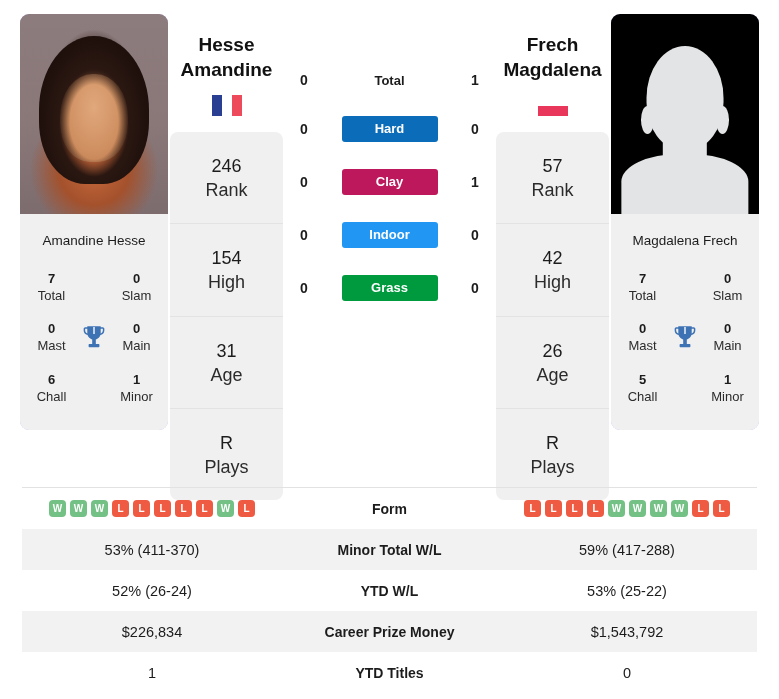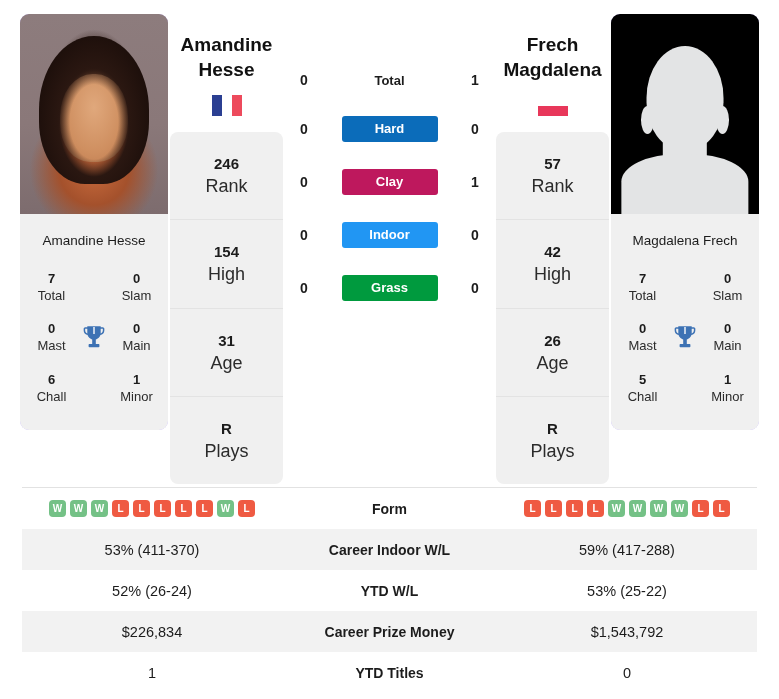--- a/index.html
+++ b/index.html
@@ -171,22 +171,22 @@
   }
   .rank-cell {
     text-align: center;
     padding: 22px 4px 21px 4px;
     border-bottom: 1px solid #e3e3e3;
     line-height: 1.34;
   }
   .rank-cell:last-child { border-bottom: none; }
   .rank-cell .v {
     display: block;
-    font-size: 15px;
-    font-weight: bold;
+    font-size: 18px;
+    font-weight: normal;
   }
   .rank-cell .k {
     display: block;
     font-size: 18px;
     color: #2b2b2b;
   }
 
   
   .center-col {
     flex: 1 1 auto;
@@ -324,22 +324,22 @@
           <div class="mini-cell">
             <span class="v">1</span>
             <span class="k">Minor</span>
           </div>
         </div>
       </div>
     </div>
 
     <div class="name-col">
       <div class="pname">
+        <div>Hesse</div>
         <div>Amandine</div>
-        <div>Hesse</div>
       </div>
       <div class="flag-wrap">
         <div class="flag flag-fr">
           <span style="background:#2b3f92"></span>
           <span style="background:#ffffff"></span>
           <span style="background:#ed4a5c"></span>
         </div>
       </div>
       <div class="rank-box">
         <div class="rank-cell">
@@ -521,21 +521,21 @@
             <span class="form-badge" style="background: rgb(116, 193, 134);">W</span>
             <span class="form-badge" style="background: rgb(116, 193, 134);">W</span>
             <span class="form-badge" style="background: rgb(239, 90, 66);">L</span>
             <span class="form-badge" style="background: rgb(239, 90, 66);">L</span>
           </div>
       </div>
     </div>
 
     <div class="srow alt">
       <div class="scell">53% (411-370)</div>
-      <div class="scell label">Career Indoor W/L</div>
+      <div class="scell label">Minor Total W/L</div>
       <div class="scell">59% (417-288)</div>
     </div>
 
     <div class="srow">
       <div class="scell">52% (26-24)</div>
       <div class="scell label">YTD W/L</div>
       <div class="scell">53% (25-22)</div>
     </div>
 
     <div class="srow alt">

